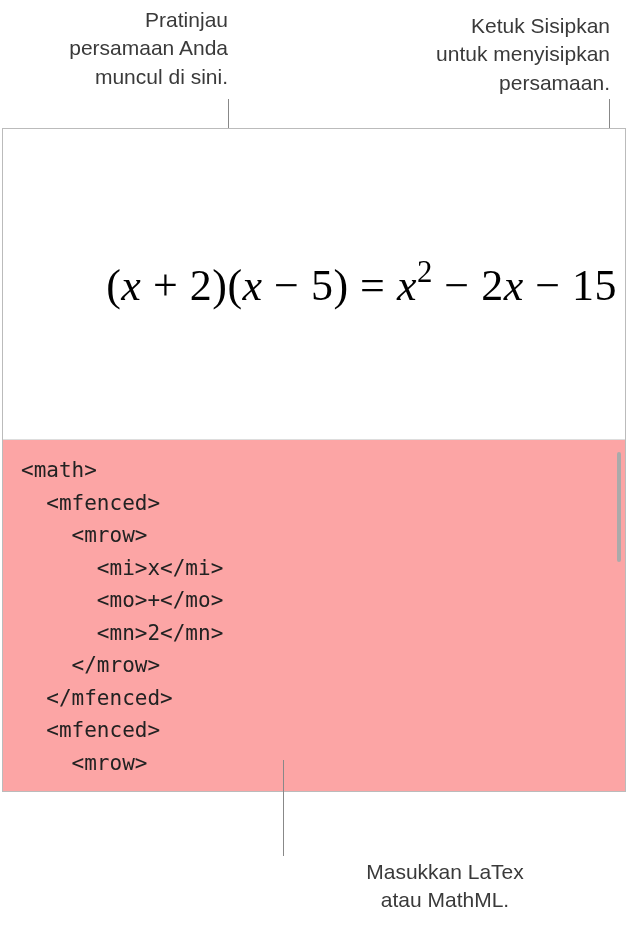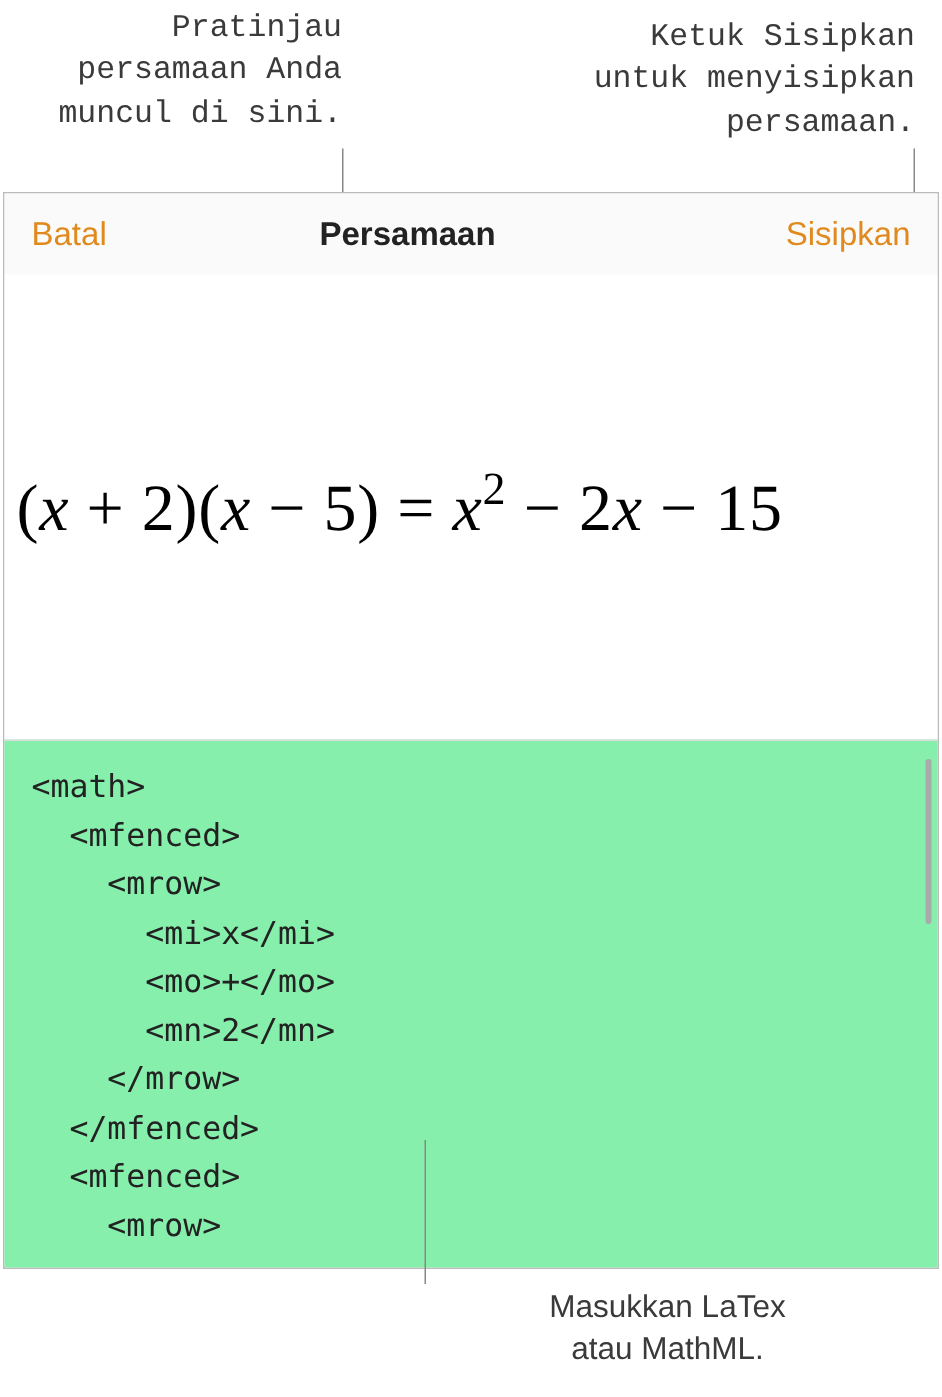--- a/index.html
+++ b/index.html
@@ -17,21 +17,20 @@
     }
     .callout {
       position: absolute;
       font-size: 21px;
       color: #3a3a3a;
       line-height: 1.35;
       text-align: right;
     }
     .callout-right {
       text-align: right;
-      font-family: Liberation Mono, monospace;
     }
     .callout-line {
       position: absolute;
       background: #888;
     }
     .app-window {
       position: absolute;
       top: 128px;
       left: 2px;
       width: 624px;
@@ -59,21 +58,21 @@
       font-weight: 600;
       color: #222;
       position: absolute;
       left: 210px;
     }
     .preview-pane {
       height: 310px;
       background: #fff;
       display: flex;
       align-items: center;
-      justify-content: flex-start;
+      justify-content: flex-end;
       padding: 0 8px;
       border-bottom: none;
     }
     .equation-preview {
       font-family: "Times New Roman", Georgia, serif;
       font-style: italic;
       font-size: 44px;
       color: #000;
       white-space: nowrap;
       letter-spacing: 0.5px;
@@ -82,21 +81,21 @@
       font-style: normal;
     }
     .equation-preview sup {
       font-size: 0.7em;
       vertical-align: super;
       font-style: normal;
       position: relative;
       top: -2px;
     }
     .code-pane {
-      background: #86efac;
+      background: #fca5a5;
       border-top: 1px solid #ddd;
       padding: 14px 18px 14px 18px;
       font-family: Menlo, Consolas, monospace;
       font-size: 21px;
       color: #222;
       line-height: 1.55;
       height: 352px;
       overflow: hidden;
       white-space: pre;
       position: relative;
@@ -114,25 +113,20 @@
 </head>
 <body>
 
 <div class="callout callout-right" style="top:6px; right:400px; width:220px;">Pratinjau<br>persamaan Anda<br>muncul di sini.</div>
 <div class="callout-line" style="left:228px; top:99px; width:1px; height:160px;"></div>
 
 <div class="callout callout-right" style="top:12px; right:18px; width:260px;">Ketuk Sisipkan<br>untuk menyisipkan<br>persamaan.</div>
 <div class="callout-line" style="left:609px; top:99px; width:1px; height:40px;"></div>
 
 <div class="app-window">
-  <div class="toolbar">
-    <button class="toolbar-btn">Batal</button>
-    <div class="toolbar-title">Persamaan</div>
-    <button class="toolbar-btn">Sisipkan</button>
-  </div>
 
   <div class="preview-pane">
     <div class="equation-preview">
       <span class="upright">(</span><span>x</span> <span class="upright">+</span> <span class="upright">2</span><span class="upright">)</span><span class="upright">(</span><span>x</span> <span class="upright">−</span> <span class="upright">5</span><span class="upright">)</span> <span class="upright">=</span> <span>x</span><sup>2</sup> <span class="upright">−</span> <span class="upright">2</span><span>x</span> <span class="upright">−</span> <span class="upright">15</span>
     </div>
   </div>
 
   <div class="code-pane"><span>&lt;math&gt;
   &lt;mfenced&gt;
     &lt;mrow&gt;

